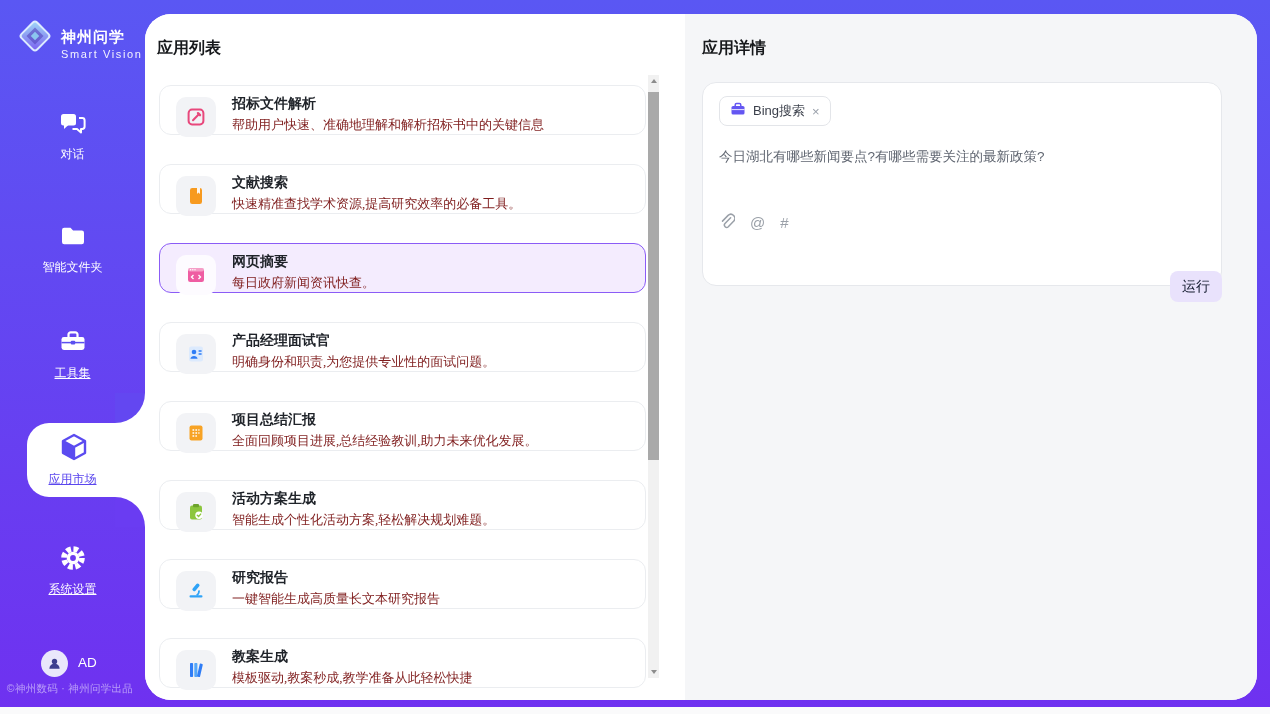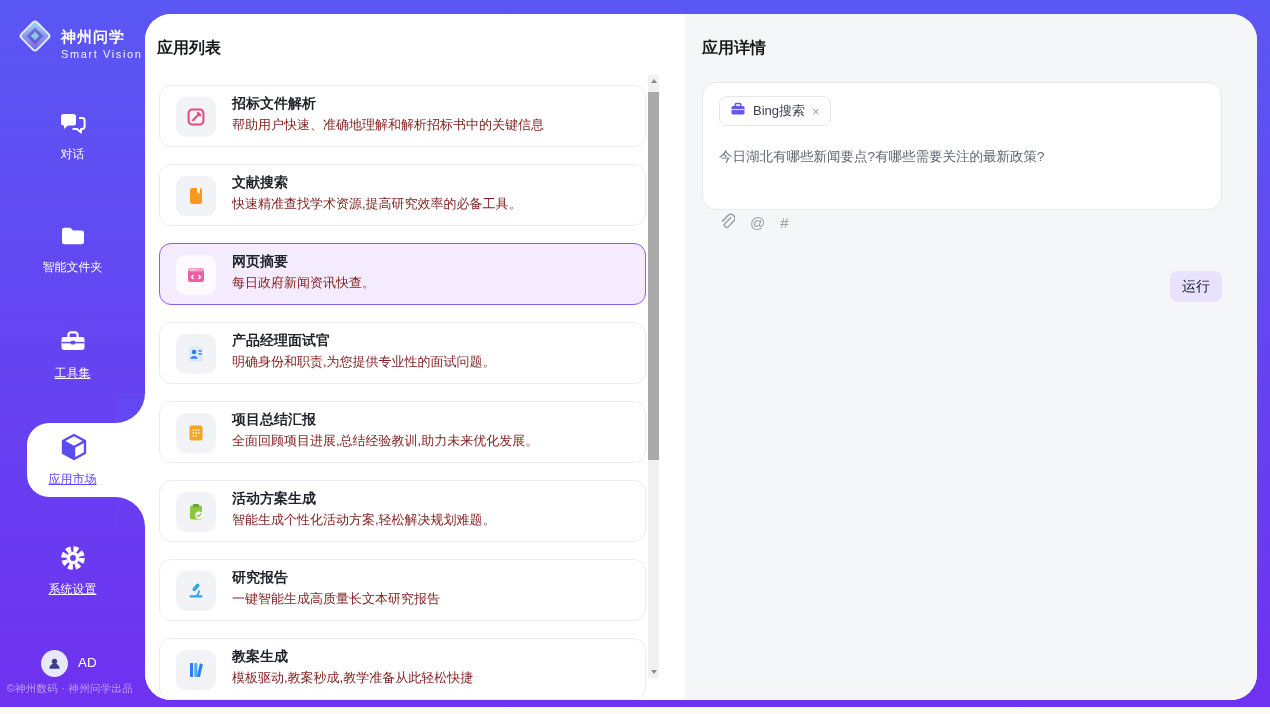--- a/index.html
+++ b/index.html
@@ -33,38 +33,38 @@
   .user-name { position:absolute; left:78px; top:7px; font-size:13.5px; color:#fff; }
   .copyright { position:absolute; left:0; top:682px; width:140px; text-align:center;
     font-size:10.5px; color:rgba(255,255,255,.5); letter-spacing:.3px; }
   
   .content { position:absolute; left:145px; top:14px; width:1112px; height:686px;
     border-radius:26px; overflow:hidden; display:flex; background:#fff; }
   .bottom-strip { position:absolute; left:0; bottom:0; width:1270px; height:7px; background:#fafafb; }
   
   .col-list { position:relative; width:540px; height:686px; background:#fff; }
   .panel-title { position:absolute; left:12px; top:24px; font-size:16px; font-weight:bold; color:#17191c; }
-  .app-card { position:absolute; left:14px; width:487px; height:62px; background:#fff;
-    border:1px solid #ebedf0; border-radius:12px; cursor:pointer; }
+  .app-card { position:absolute; left:14px; width:487px; height:50px; background:#fff;
+    border:1px solid #ebedf0; border-radius:12px; cursor:pointer;font-family:Liberation Serif, serif; }
   .app-card.selected { background:#f4ecfe; border-color:#8b5cf6; }
   .app-icon-box { position:absolute; left:16px; top:11px; width:40px; height:40px;
     border-radius:10px; background:#f2f3f6; display:flex; align-items:center; justify-content:center; }
   .app-card.selected .app-icon-box { background:#fdfbff; }
   .app-title { position:absolute; left:72px; top:9px; font-size:14px; font-weight:bold; color:#1f2329; }
   .app-desc { position:absolute; left:72px; top:30px; font-size:13px; color:#7f1d1d; white-space:nowrap; }
   
   .scrollbar { position:absolute; left:503px; top:61px; width:11px; height:603px; background:#f1f1f1; }
   .sb-arrow { position:absolute; left:0; width:11px; height:12px; display:flex; align-items:center; justify-content:center; }
   .sb-arrow.up { top:0; } .sb-arrow.down { bottom:0; }
   .tri-up { width:0; height:0; border-left:3.5px solid transparent; border-right:3.5px solid transparent; border-bottom:4.5px solid #8c8c8c; }
   .tri-down { width:0; height:0; border-left:3.5px solid transparent; border-right:3.5px solid transparent; border-top:4.5px solid #8c8c8c; }
   .sb-thumb { position:absolute; left:0; top:17px; width:11px; height:368px; background:#a9a9a9; }
   
   .col-detail { position:relative; width:572px; height:686px; background:#f5f6f8; }
-  .detail-card { position:absolute; left:17px; top:68px; width:520px; height:128px;
+  .detail-card { position:absolute; left:17px; top:68px; width:520px; height:204px;
     background:#fff; border:1px solid #e6e8ec; border-radius:14px; }
   .chip { position:absolute; left:16px; top:13px; height:30px; display:inline-flex; align-items:center;
     gap:7px; padding:0 10px; background:#fff; border:1px solid #e3e5e9; border-radius:8px; cursor:default; }
   .chip-label { font-size:13px; color:#3a3f4a; }
   .chip-close { font-size:13px; color:#9aa0aa; cursor:pointer; line-height:1; }
   .query-text { position:absolute; left:16px; top:65px; right:16px; font-size:13.5px; color:#5f6570; }
   .attach-row { position:absolute; left:16px; top:130px; display:flex; align-items:center; gap:15px; color:#9aa0a8; }
   .attach-row .glyph { font-size:15px; line-height:1; cursor:pointer; color:#9aa0a8; }
   .run-btn { position:absolute; left:485px; top:257px; width:52px; height:31px; border:none;
     background:#e9e2fc; color:#0f172a; font-size:14px; border-radius:8px; cursor:pointer;

